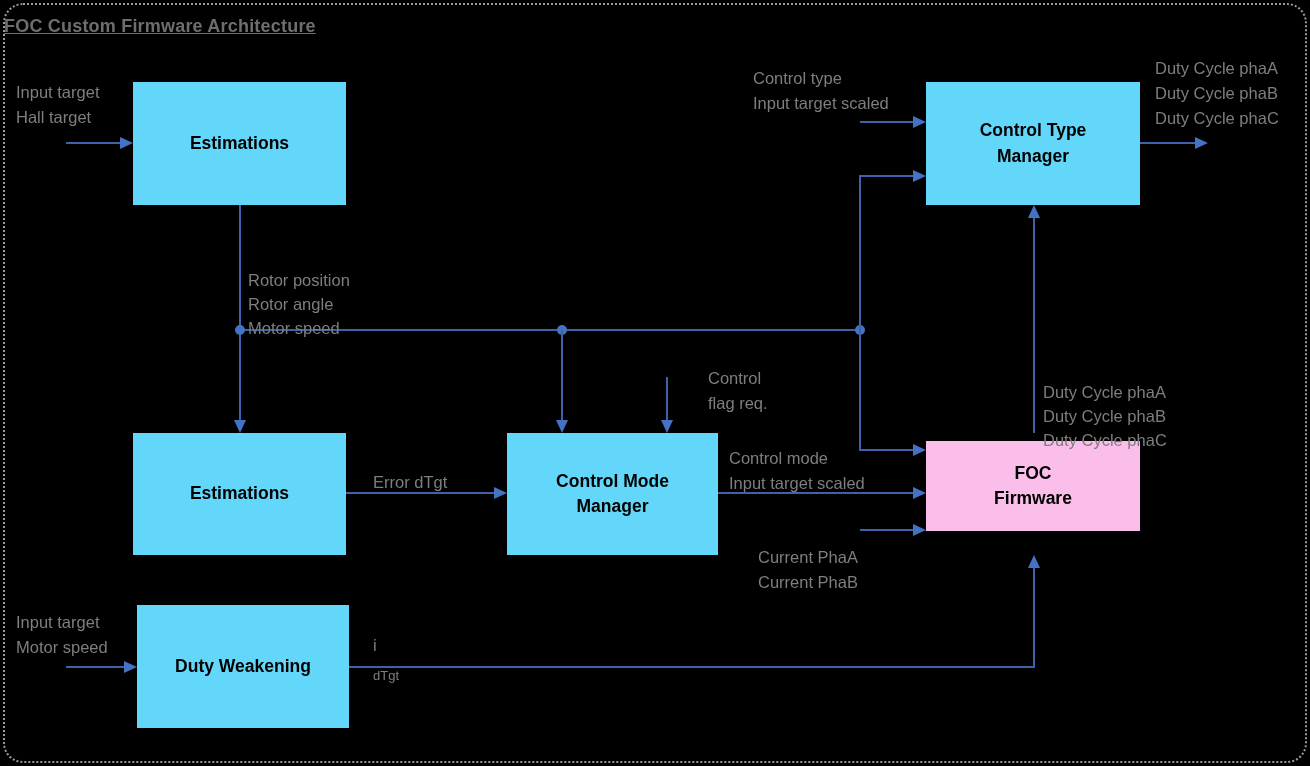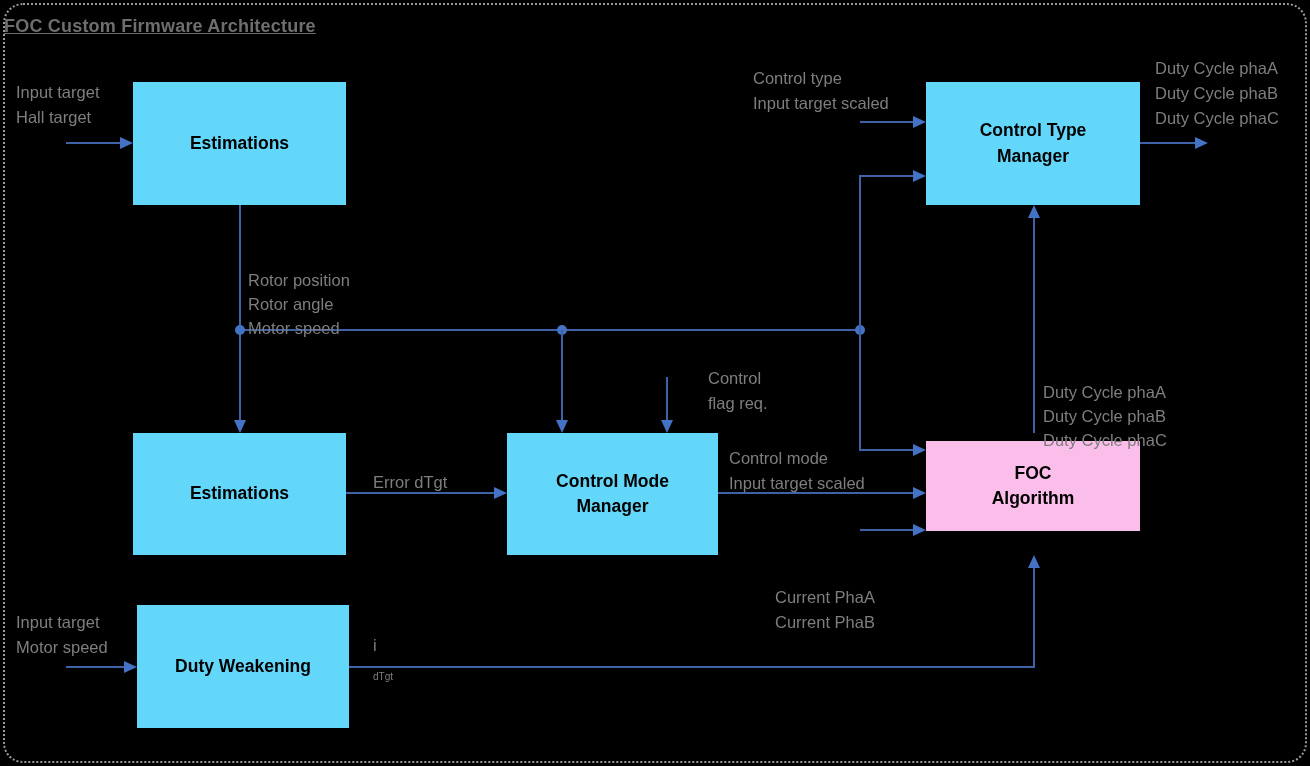--- a/index.html
+++ b/index.html
@@ -46,21 +46,21 @@
   .arrow { position:absolute; width:0; height:0; }
   .arrow.r { border-top:6px solid transparent; border-bottom:6px solid transparent; border-left:13px solid #4472c4; }
   .arrow.d { border-left:6px solid transparent; border-right:6px solid transparent; border-top:13px solid #4472c4; }
   .arrow.u { border-left:6px solid transparent; border-right:6px solid transparent; border-bottom:13px solid #4472c4; }
 
   .dot {
     position:absolute; width:10px; height:10px; border-radius:50%;
     background:#4472c4;
   }
 
-  sub.idx { font-size:10px; vertical-align:-4px; }
+  sub.idx { font-size:13px; vertical-align:-4px; }
 </style>
 </head>
 <body>
 
 <div class="canvas">
   <div class="selection-border"></div>
 
   <div class="diagram-title">FOC Custom Firmware Architecture</div>
 
   <div class="box cyan" style="left:133px; top:82px; width:213px; height:123px;">
@@ -81,21 +81,21 @@
   <div class="box cyan" style="left:507px; top:433px; width:211px; height:122px;">
     <div>
       <span>Control Mode</span>
       <span>Manager</span>
     </div>
   </div>
 
   <div class="box pink" style="left:926px; top:441px; width:214px; height:90px;">
     <div>
       <span>FOC</span>
-      <span>Algorithm</span>
+      <span>Firmware</span>
     </div>
   </div>
 
   <div class="box cyan" style="left:137px; top:605px; width:212px; height:123px;">
     <span>Duty Weakening</span>
   </div>
 
   <div class="line h" style="left:66px; top:142px; width:57px;"></div>
   <div class="arrow r" style="left:120px; top:137px;"></div>
 
@@ -175,21 +175,21 @@
 
   <div class="lbl" style="left:373px; top:470px;">
     <span>Error dTgt</span>
   </div>
 
   <div class="lbl" style="left:729px; top:446px;">
     <span>Control mode</span>
     <span>Input target scaled</span>
   </div>
 
-  <div class="lbl" style="left:775px; top:545px;margin-top:40px;">
+  <div class="lbl" style="left:758px; top:545px;">
     <span>Current PhaA</span>
     <span>Current PhaB</span>
   </div>
 
   <div class="lbl tight" style="left:1043px; top:339px;">
     <span>Duty Cycle phaA</span>
     <span>Duty Cycle phaB</span>
     <span>Duty Cycle phaC</span>
   </div>
 

